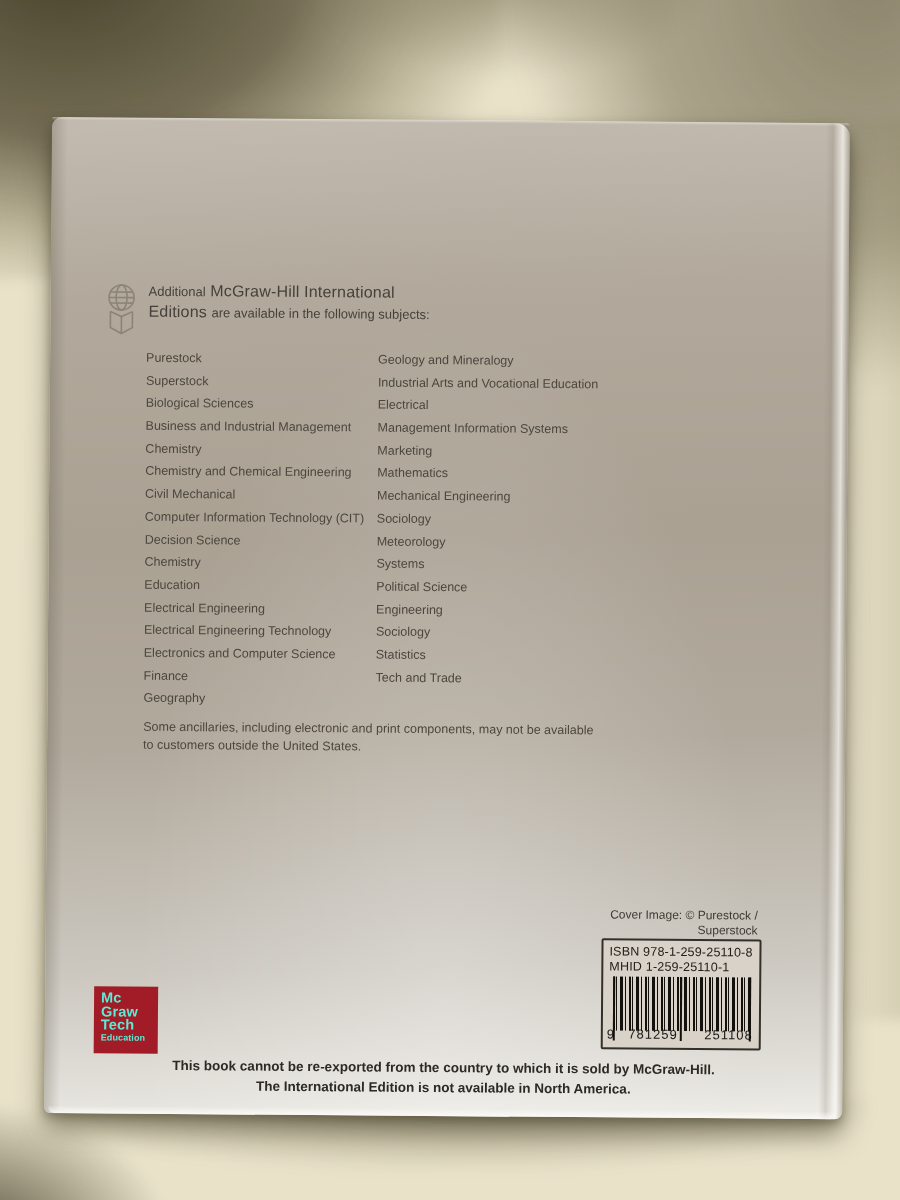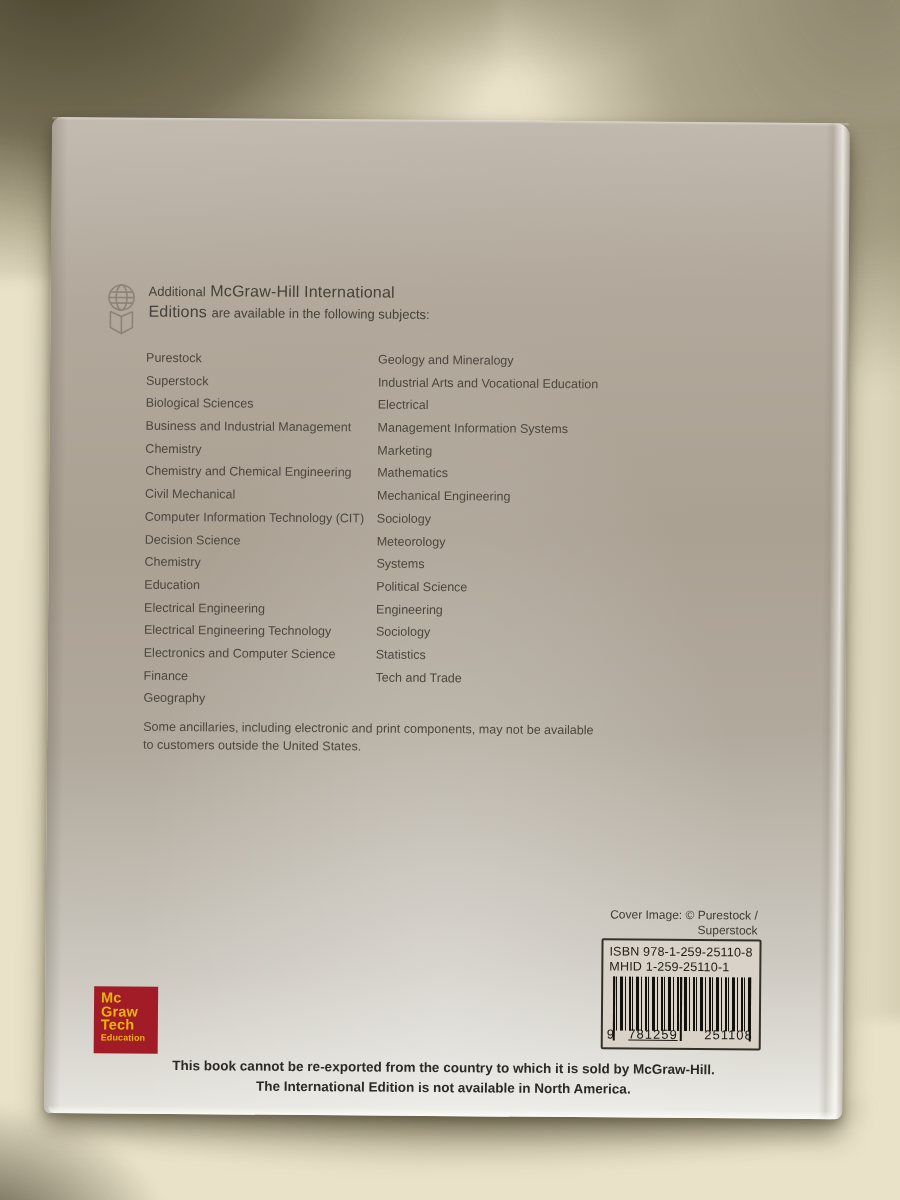--- a/index.html
+++ b/index.html
@@ -105,24 +105,24 @@
       #14110d 7px,#14110d 10px, transparent 10px, transparent 12px,
       #14110d 12px,#14110d 13px, transparent 13px, transparent 16px);
   }
   .guard{position:absolute;top:0;width:2px;height:64px;background:#14110d;}
   .g1{left:0;} .g2{left:67px;} .g3{right:0;}
   .digits{
     display:flex;color:#1d1a15;font-size:13px;margin:-4px 0 0 -2px;
     font-family:"Liberation Sans",sans-serif;
   }
   .digits span{background:rgba(216,210,200,0.0);}
-  .d1{width:14px;} .d2{width:72px;text-align:center;letter-spacing:1px;text-decoration:underline;} .d3{width:72px;text-align:right;letter-spacing:1px;}
+  .d1{width:14px;} .d2{width:72px;text-align:center;letter-spacing:1px;} .d3{width:72px;text-align:right;letter-spacing:1px;}
   .mh-logo{
     position:absolute;left:49px;top:869px;width:64px;height:67px;
-    background:#a11c26;color:#eab308;
+    background:#a11c26;color:#5eead4;
     padding:5px 0 0 7px;box-sizing:border-box;
     font-weight:bold;
   }
   .mh-logo .l{font-size:14.5px;line-height:13.5px;letter-spacing:0.2px;}
   .mh-logo .e{font-size:9px;line-height:11px;letter-spacing:0.1px;}
   .export-notice{
     position:absolute;left:0;top:938px;width:100%;
     text-align:center;color:#2c2a26;font-weight:bold;font-size:13.5px;line-height:20px;
   }
 </style>

